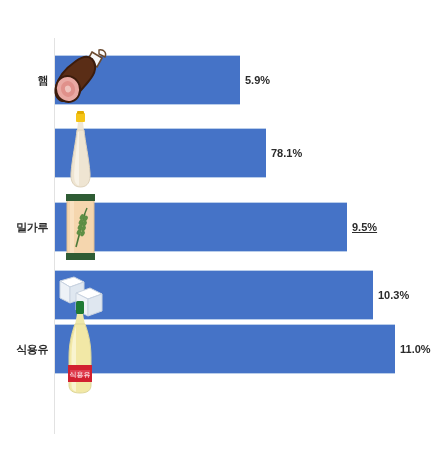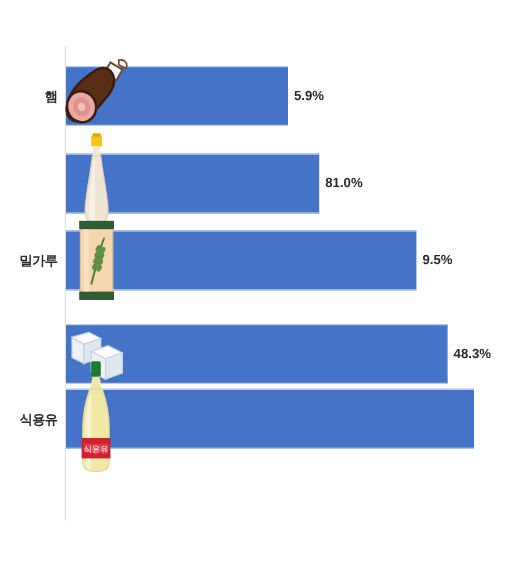--- a/index.html
+++ b/index.html
@@ -138,24 +138,24 @@
 
           <rect x="24" y="2" width="9" height="9" rx="1" fill="#f5c518"></rect>
           <rect x="25" y="0" width="7" height="3" rx="1" fill="#e0ab00"></rect>
 
           <path d="M26 11 L31 11 L32 20 L25 20 Z" fill="#f0e7d6"></path>
 
           <path d="M25 19 C24 30 20 48 19 62 C18.4 70 21 76 28.5 76 C36 76 38.6 70 38 62 C37 48 33 30 32 19 Z" fill="#efe5d2" stroke="#ded2bb" stroke-width="1"></path>
           <path d="M26 21 C25.4 32 23 48 22.2 62 C21.8 69 23.3 74 27 74.6 L27 21 Z" fill="#f8f2e6"></path>
         </svg>
       </div>
-      <div class="value-label" style="left:271px;">81.0%</div>
-    </div>
-
-    <div class="bar-row" style="top:182px;">
+      <div class="value-label" style="left:271px;">78.1%</div>
+    </div>
+
+    <div class="bar-row" style="top:192px;">
       <div class="cat-label">밀가루</div>
       <div class="bar" style="width:292px;"></div>
       <div class="icon-wrap">
         <svg width="56" height="72" viewBox="0 0 56 72" aria-hidden="true">
           <rect x="15" y="4" width="27" height="64" fill="#f5d6ae" stroke="#e0be93" stroke-width="1"></rect>
           <rect x="14" y="3" width="29" height="7" fill="#2f5c34"></rect>
           <rect x="14" y="62" width="29" height="7" fill="#2f5c34"></rect>
           <rect x="18" y="10" width="4" height="52" fill="#fae4c6" opacity="0.8"></rect>
 
           <line x1="24" y1="56" x2="33" y2="22" stroke="#4b7a3a" stroke-width="1.6"></line>
@@ -165,58 +165,59 @@
             <ellipse cx="29" cy="31" rx="3" ry="2" transform="rotate(-60 29 31)"></ellipse>
             <ellipse cx="32.5" cy="32.5" rx="3" ry="2" transform="rotate(-60 32.5 32.5)"></ellipse>
             <ellipse cx="28" cy="36" rx="3" ry="2" transform="rotate(-60 28 36)"></ellipse>
             <ellipse cx="31.5" cy="37.5" rx="3" ry="2" transform="rotate(-60 31.5 37.5)"></ellipse>
             <ellipse cx="27" cy="41" rx="3" ry="2" transform="rotate(-60 27 41)"></ellipse>
             <ellipse cx="30.5" cy="42.5" rx="3" ry="2" transform="rotate(-60 30.5 42.5)"></ellipse>
           </g>
           <path d="M33 22 L35 17" stroke="#4b7a3a" stroke-width="1.4"></path>
         </svg>
       </div>
-      <div class="value-label" style="left:352px;">9.5%</div>
+      <div class="value-label" style="left:352px;text-decoration:underline;">9.5%</div>
     </div>
 
     <div class="bar-row" style="top:260px;">
       <div class="bar" style="width:318px;"></div>
       <div class="icon-wrap">
         <svg width="56" height="60" viewBox="0 0 56 60" aria-hidden="true">
 
           <g>
             <polygon points="8,16 22,12 32,17 18,22" fill="#ffffff" stroke="#c9d3e0" stroke-width="1"></polygon>
             <polygon points="8,16 18,22 18,38 8,33" fill="#eef2f7" stroke="#c9d3e0" stroke-width="1"></polygon>
             <polygon points="18,22 32,17 32,33 18,38" fill="#dfe7f0" stroke="#c9d3e0" stroke-width="1"></polygon>
           </g>
 
           <g>
             <polygon points="24,28 38,23 50,29 36,34" fill="#ffffff" stroke="#c9d3e0" stroke-width="1"></polygon>
             <polygon points="24,28 36,34 36,51 24,45" fill="#eef2f7" stroke="#c9d3e0" stroke-width="1"></polygon>
             <polygon points="36,34 50,29 50,46 36,51" fill="#dfe7f0" stroke="#c9d3e0" stroke-width="1"></polygon>
           </g>
         </svg>
       </div>
-      <div class="value-label" style="left:378px;">48.3%</div>
+      <div class="value-label" style="left:378px;">10.3%</div>
     </div>
 
     <div class="bar-row" style="top:314px;">
       <div class="cat-label">식용유</div>
       <div class="bar" style="width:340px;"></div>
       <div class="icon-wrap">
         <svg width="56" height="100" viewBox="0 0 56 100" aria-hidden="true">
 
           <rect x="24" y="2" width="8" height="13" rx="1.5" fill="#1f7a34"></rect>
 
           <path d="M25 15 L31 15 L33 26 L23 26 Z" fill="#efe8a8"></path>
 
           <path d="M23 25 C20 33 17 44 17 58 L17 86 C17 91 20 94 28 94 C36 94 39 91 39 86 L39 58 C39 44 36 33 33 25 Z" fill="#f2e8a6" stroke="#ded79a" stroke-width="1"></path>
           <path d="M24 27 C21.5 35 19.5 45 19.5 58 L19.5 86 C19.5 90 21 92 24 92.8 L24 27 Z" fill="#f9f4cf"></path>
 
           <rect x="16" y="66" width="24" height="17" fill="#d22030"></rect>
           <rect x="18" y="71" width="20" height="7" fill="#e9556a" opacity="0.55"></rect>
           <text x="28" y="77.5" font-family="'Liberation Sans', sans-serif" font-size="7" fill="#ffffff" text-anchor="middle">식용유</text>
         </svg>
       </div>
+      <div class="value-label" style="left:400px;">11.0%</div>
     </div>
 
   </div>
 </div>
 
 </body></html>

